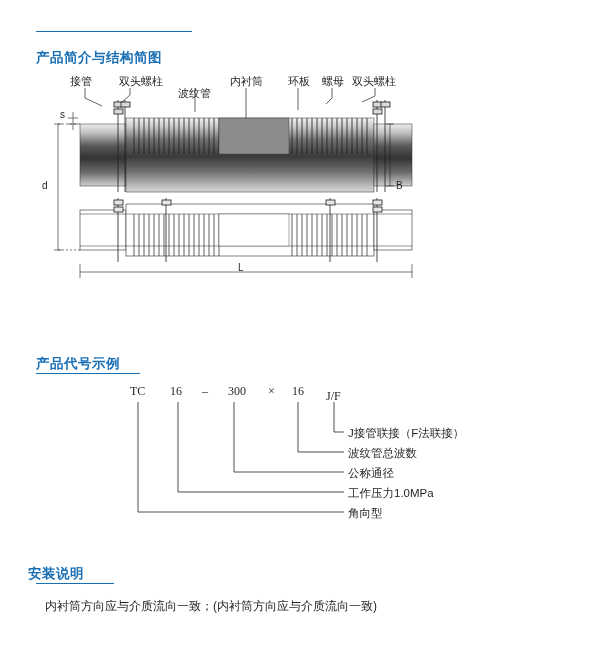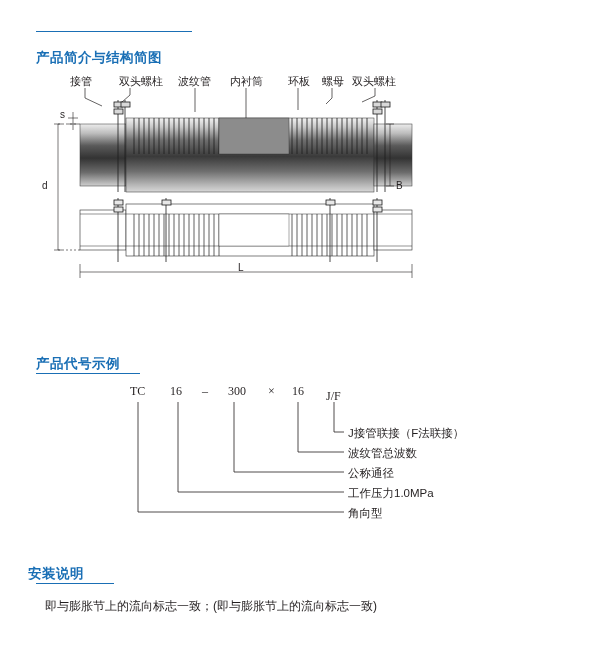--- a/index.html
+++ b/index.html
@@ -99,21 +99,21 @@
 </head>
 <body>
 
 <div class="section-title" id="title1">产品简介与结构简图</div>
 <div class="underline" id="u1"></div>
 
 <div id="fig1">
 
   <div class="lbl" style="left:40px; top:12px;">接管</div>
   <div class="lbl" style="left:82px; top:12px;margin-left:7px;">双头螺柱</div>
-  <div class="lbl" style="left:148px; top:12px;">波纹管</div>
+  <div class="lbl" style="left:148px; top:24px;">波纹管</div>
   <div class="lbl" style="left:200px; top:12px;">内衬筒</div>
   <div class="lbl" style="left:258px; top:12px;">环板</div>
   <div class="lbl" style="left:292px; top:12px;">螺母</div>
   <div class="lbl" style="left:322px; top:12px;">双头螺柱</div>
 
   <div class="lbl-small" style="left:30px; top:47px;">s</div>
   <div class="lbl-small" style="left:12px; top:118px;">d</div>
   <div class="lbl-small" style="left:366px; top:118px;">B</div>
   <div class="lbl-small" style="left:208px; top:200px;">L</div>
 
@@ -333,14 +333,14 @@
 
       <path d="M108,22 L108,132 L314,132"></path>
     </g>
   </svg>
 </div>
 
 <div class="section-title" id="title3">安装说明</div>
 <div class="underline" id="u3"></div>
 
 <div id="notes">
-  <p>即与膨胀节上的流向标志一致；(即与膨胀节上的流向标志一致)</p>
+  <p>内衬筒方向应与介质流向一致；(内衬筒方向应与介质流向一致)</p>
 </div>
 
 </body></html>

